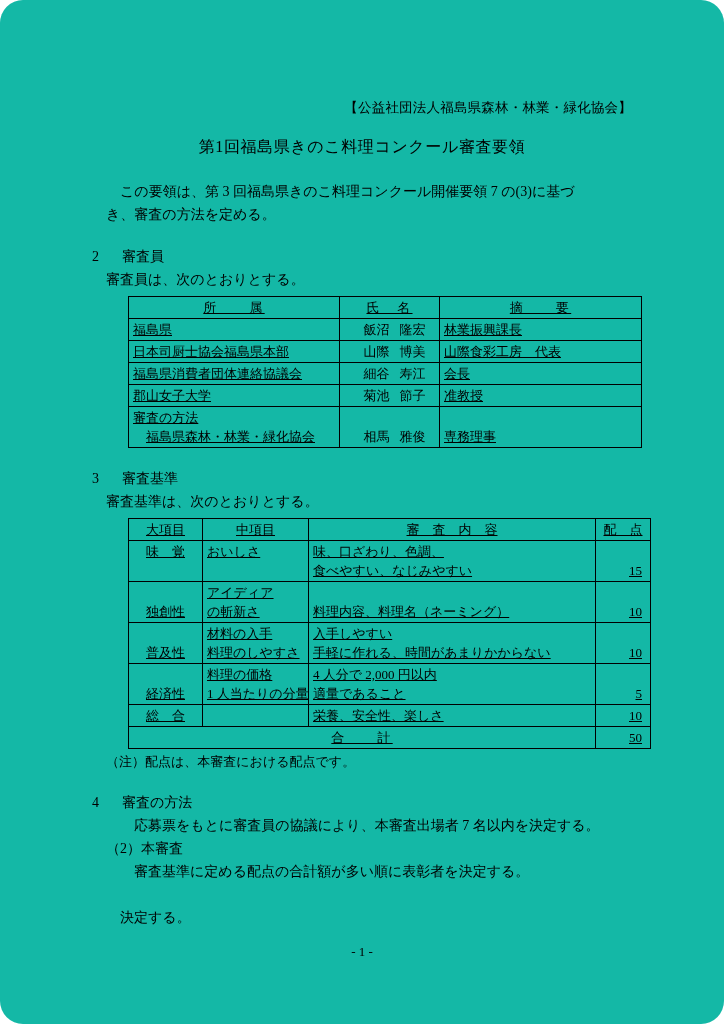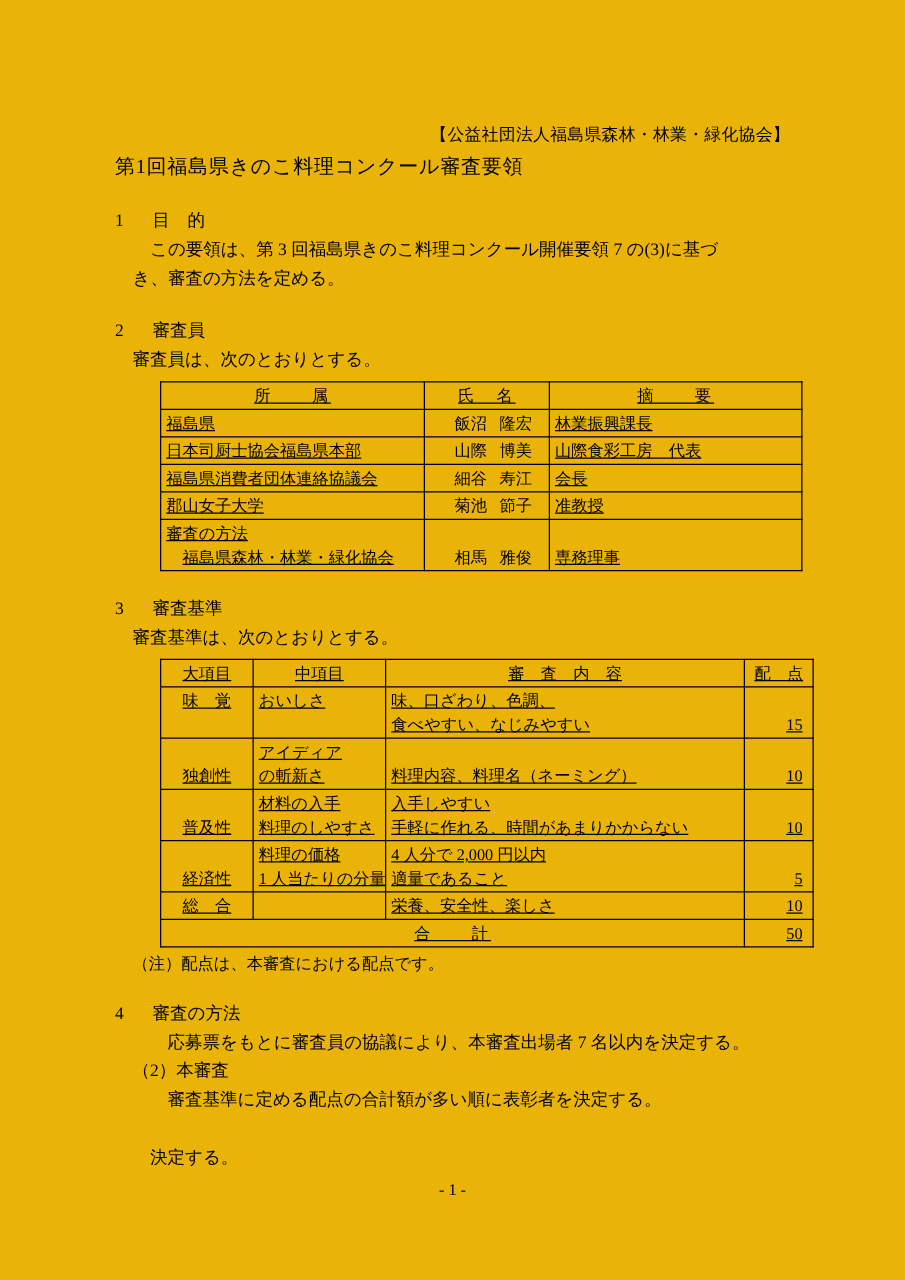--- a/index.html
+++ b/index.html
@@ -8,44 +8,46 @@
     background: #ffffff;
   }
   body {
     font-family: "Liberation Serif", "DejaVu Serif", serif;
     color: #000000;
   }
   #page {
     position: relative;
     width: 724px;
     height: 1024px;
-    background: #eab308;
+    background: #14b8a6;
     overflow: hidden;
+    border-radius: 23px;
   }
   .doc-body {
     position: absolute;
     left: 92px;
     top: 98px;
     width: 540px;
   }
 
   
   .org-line {
     text-align: right;
     font-size: 13.5px;
     line-height: 20px;
     letter-spacing: 0.2px;
     white-space: nowrap;
   }
   .doc-title {
+    text-align: center;
     font-size: 16px;
     line-height: 26px;
     letter-spacing: 0.6px;
     white-space: nowrap;
-    margin-top: 3px;
+    margin-top: 16px;
   }
   .section {
     margin-top: 20px;
   }
   .sec-head {
     font-size: 14px;
     line-height: 22px;
     white-space: nowrap;
   }
   .sec-num {
@@ -140,23 +142,20 @@
 </head>
 <body>
 
 <div id="page">
   <div class="doc-body">
 
     <div class="org-line">【公益社団法人福島県森林・林業・緑化協会】</div>
     <div class="doc-title">第1回福島県きのこ料理コンクール審査要領</div>
 
     <div class="section">
-      <div class="sec-head">
-        <span class="sec-num">1</span><span>目　的</span>
-      </div>
       <div class="para hang">
         <span>この要領は、第 3 回福島県きのこ料理コンクール開催要領 7 の(3)に基づ</span><br>
         <span style="text-indent:0;display:inline-block;">き、審査の方法を定める。</span>
       </div>
     </div>
 
     <div class="section">
       <div class="sec-head">
         <span class="sec-num">2</span><span>審査員</span>
       </div>

